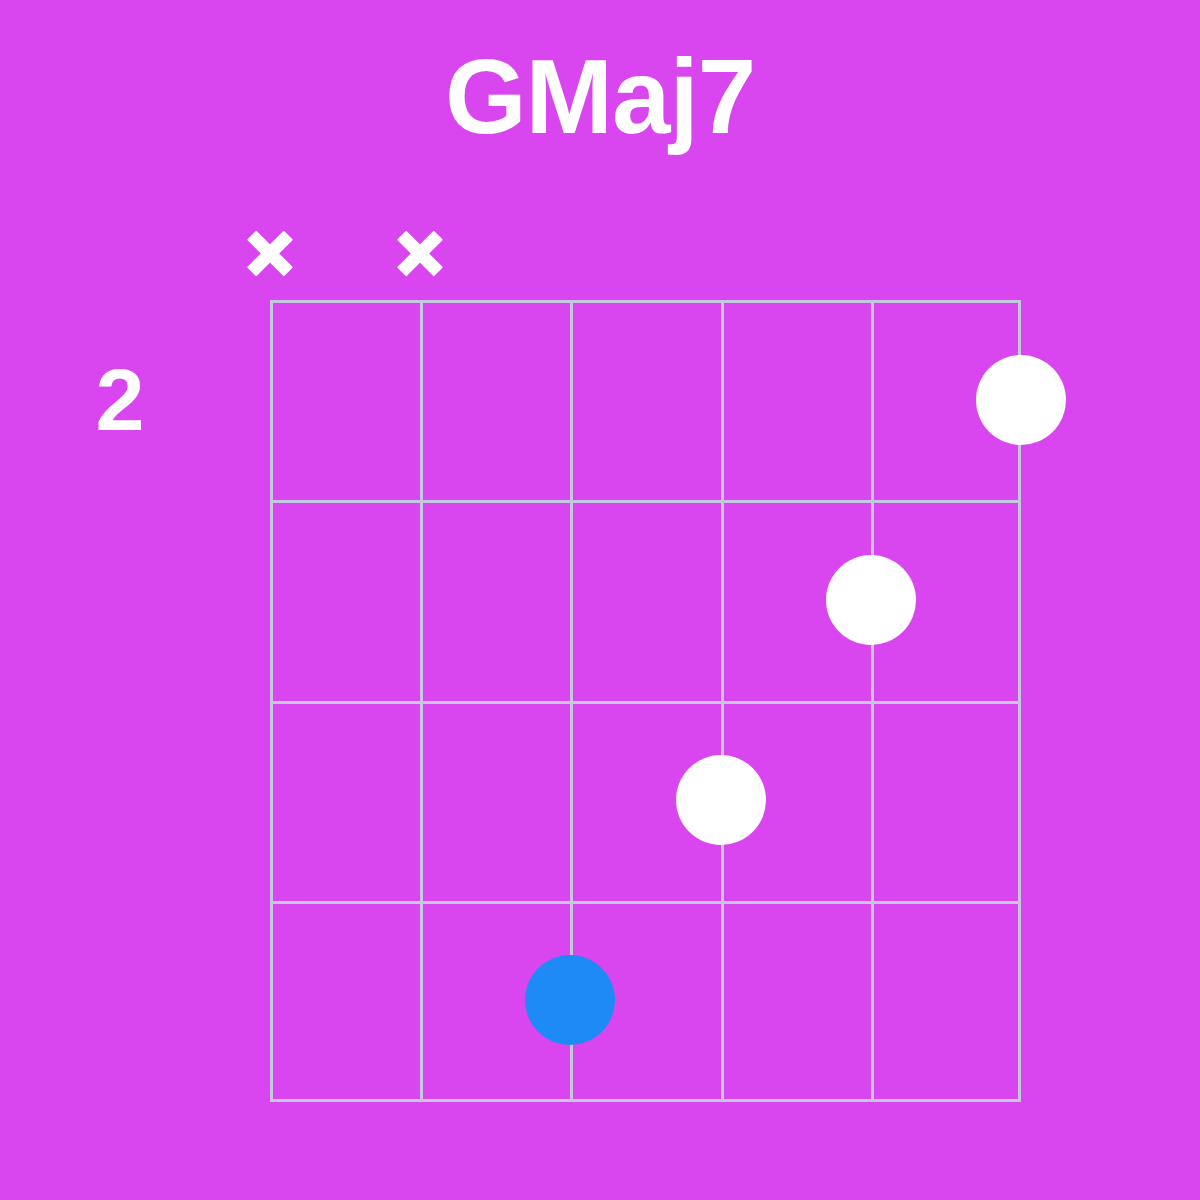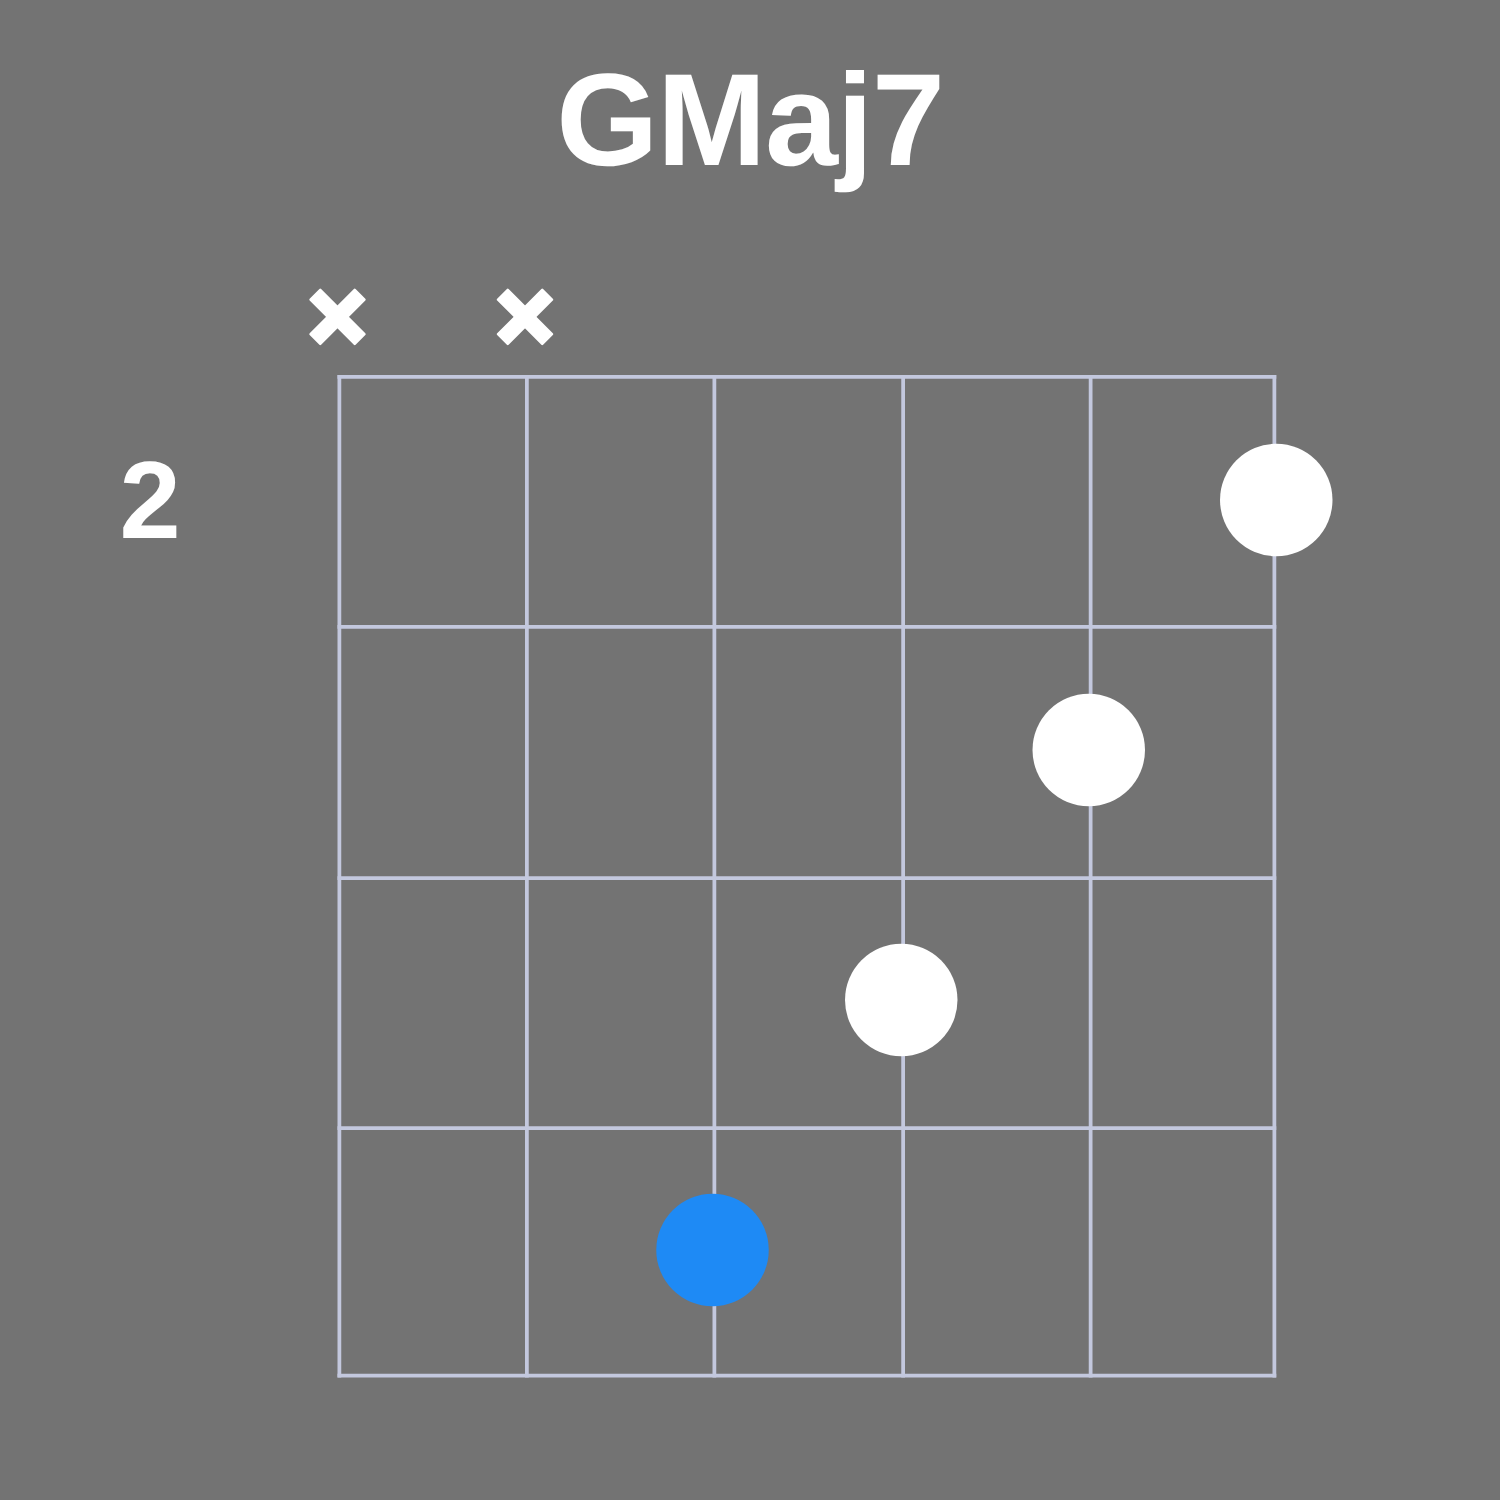--- a/index.html
+++ b/index.html
@@ -97,21 +97,21 @@
   .finger-dot {
     position: absolute;
     width: 90px;
     height: 90px;
     border-radius: 50%;
   }
 </style>
 </head>
 <body style="background: rgb(37, 42, 56);">
 
-<div id="stage" style="background: #737373;">
+<div id="stage" style="background: #d946ef;">
 
   <div id="chord-title">GMaj7</div>
 
   <div id="position-marker">2</div>
 
   <div id="mute-markers-layer">
     <div class="mute-marker" style="left:244px; top:227px;">
       <span class="a"></span>
         <span class="b"></span>
     </div>

